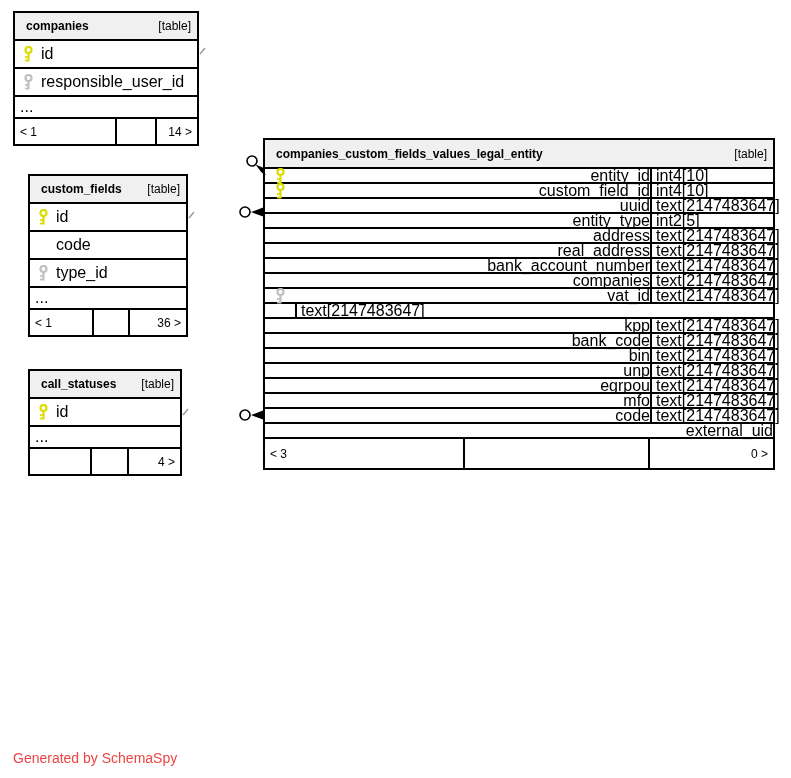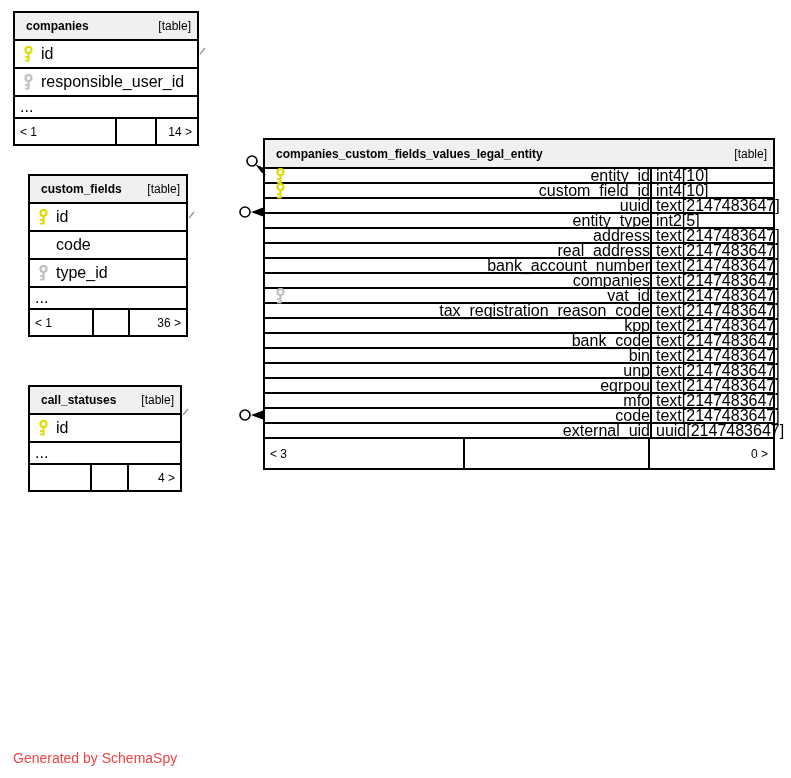--- a/index.html
+++ b/index.html
@@ -174,21 +174,21 @@
         </div>
         <div class="row dots">...</div>
       </div>
     <div class="tbl-footer">
       <span class="fcell fcell-left">&lt; 1</span>
       <span class="fcell" style="width:36px;"></span>
       <span class="fcell" style="width:56px;">36 &gt;</span>
     </div>
   </div>
 
-  <div class="tbl tbl-small" style="left:28px; top:369px; width:154px;margin-top:16px;">
+  <div class="tbl tbl-small" style="left:28px; top:369px; width:154px;">
     <div class="tbl-header">
       <span class="tbl-title">call_statuses</span>
       <span class="tbl-badge">[table]</span>
     </div>
     <div class="tbl-rows">
         <div class="row">
           <span class="key-cell">
             <svg width="11" height="16" viewBox="0 0 11 16">
               <circle cx="5.5" cy="4" r="3" fill="none" stroke="#dcdc00" stroke-width="2.2"></circle>
               <line x1="5.5" y1="7" x2="5.5" y2="15.5" stroke="#dcdc00" stroke-width="2.2"></line>
@@ -274,21 +274,20 @@
               <line x1="5.5" y1="7" x2="5.5" y2="15.5" stroke="#c0c0c0" stroke-width="2.2"></line>
               <line x1="5" y1="11" x2="2" y2="11" stroke="#c0c0c0" stroke-width="1.8"></line>
               <line x1="5" y1="14.5" x2="2" y2="14.5" stroke="#c0c0c0" stroke-width="1.8"></line>
             </svg>
           </span>
           <span class="col-name">vat_id</span>
           <span class="col-type">text[2147483647]</span>
         </div>
         <div class="row">
           <span class="key-cell"></span>
-          <span class="col-name">tax_registration_reason_code</span>
           <span class="col-type">text[2147483647]</span>
         </div>
         <div class="row">
           <span class="key-cell"></span>
           <span class="col-name">kpp</span>
           <span class="col-type">text[2147483647]</span>
         </div>
         <div class="row">
           <span class="key-cell"></span>
           <span class="col-name">bank_code</span>
@@ -315,21 +314,20 @@
           <span class="col-type">text[2147483647]</span>
         </div>
         <div class="row">
           <span class="key-cell"></span>
           <span class="col-name">code</span>
           <span class="col-type">text[2147483647]</span>
         </div>
         <div class="row">
           <span class="key-cell"></span>
           <span class="col-name">external_uid</span>
-          <span class="col-type">uuid[2147483647]</span>
         </div>
       </div>
     <div class="tbl-footer">
       <span class="fcell fcell-left">&lt; 3</span>
       <span class="fcell" style="width:185px;"></span>
       <span class="fcell" style="width:123px;">0 &gt;</span>
     </div>
   </div>
 
   <svg class="stub" style="left:239px; top:149px;" width="28" height="34">

